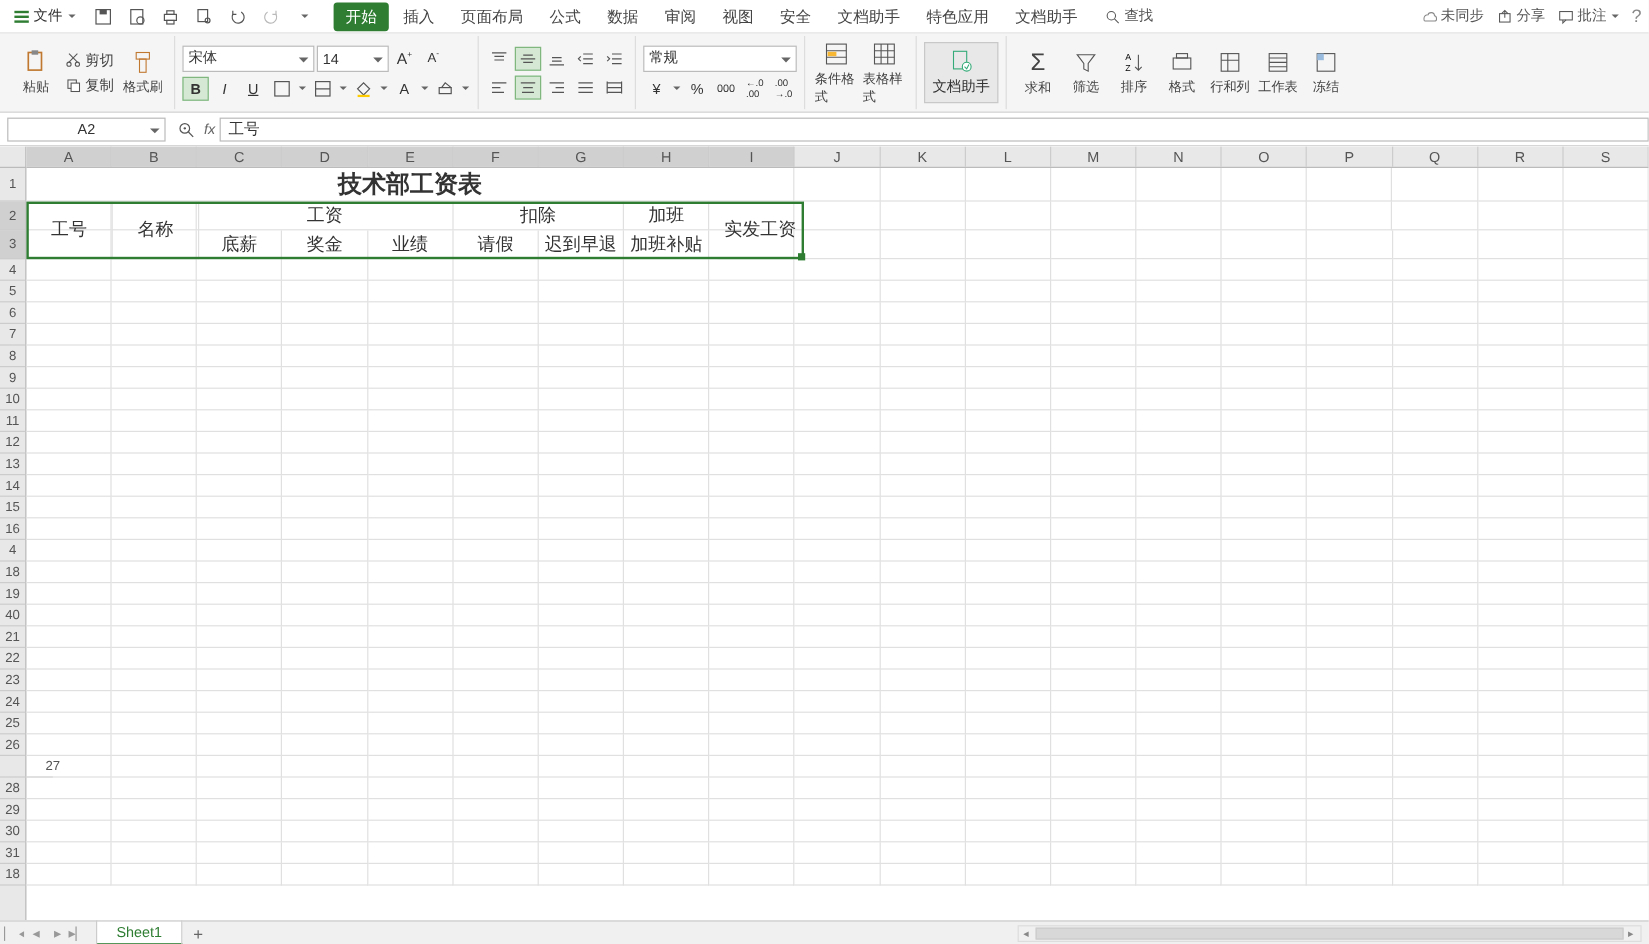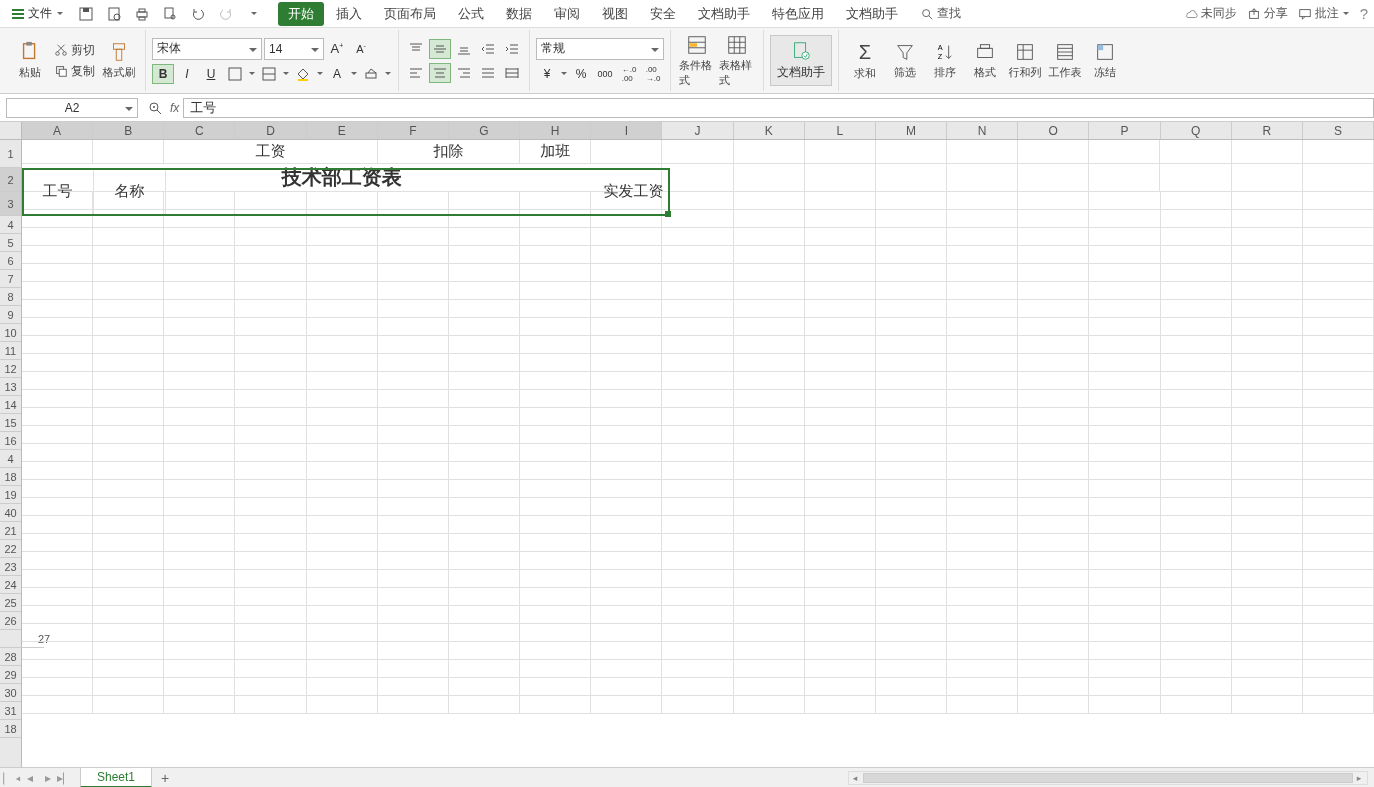--- a/index.html
+++ b/index.html
@@ -552,50 +552,71 @@
       <div class="row-h" style="height: 18px;">25</div>
       <div class="row-h" style="height: 18px;">26</div>
       <div class="row-h" style="height: 18px; padding-left: 44px;">27</div>
       <div class="row-h" style="height: 18px;">28</div>
       <div class="row-h" style="height: 18px;">29</div>
       <div class="row-h" style="height: 18px;">30</div>
       <div class="row-h" style="height: 18px;">31</div>
       <div class="row-h" style="height: 18px;">18</div>
     </div>
   <div class="grid" id="grid">
+      <div class="grid-row" style="height: 28px;">
+        <div class="cell title" style="width: 648px;">技术部工资表</div>
+        <div class="cell" style="width: 72px;"></div>
+        <div class="cell" style="width: 72px;"></div>
+        <div class="cell" style="width: 72px;"></div>
+        <div class="cell" style="width: 72px;"></div>
+        <div class="cell" style="width: 72px;"></div>
+        <div class="cell" style="width: 72px;"></div>
+        <div class="cell" style="width: 72px;"></div>
+        <div class="cell" style="width: 72px;"></div>
+        <div class="cell" style="width: 72px;"></div>
+        <div class="cell" style="width: 72px;"></div>
+      </div>
       <div class="grid-row" style="height: 24px;">
         <div class="cell hdr" style="width: 72px;"></div>
         <div class="cell hdr" style="width: 72px;"></div>
         <div class="cell hdr" style="width: 216px;">工资</div>
         <div class="cell hdr" style="width: 144px;">扣除</div>
         <div class="cell hdr" style="width: 72px;">加班</div>
         <div class="cell hdr" style="width: 72px;"></div>
         <div class="cell " style="width: 72px;"></div>
         <div class="cell " style="width: 72px;"></div>
         <div class="cell " style="width: 72px;"></div>
         <div class="cell " style="width: 72px;"></div>
         <div class="cell " style="width: 72px;"></div>
         <div class="cell " style="width: 72px;"></div>
         <div class="cell " style="width: 72px;"></div>
         <div class="cell " style="width: 72px;"></div>
         <div class="cell " style="width: 72px;"></div>
         <div class="cell " style="width: 72px;"></div>
       </div>
-      <div class="grid-row" style="height: 28px;">
-        <div class="cell title" style="width: 648px;">技术部工资表</div>
-        <div class="cell" style="width: 72px;"></div>
-        <div class="cell" style="width: 72px;"></div>
-        <div class="cell" style="width: 72px;"></div>
-        <div class="cell" style="width: 72px;"></div>
-        <div class="cell" style="width: 72px;"></div>
-        <div class="cell" style="width: 72px;"></div>
-        <div class="cell" style="width: 72px;"></div>
-        <div class="cell" style="width: 72px;"></div>
-        <div class="cell" style="width: 72px;"></div>
-        <div class="cell" style="width: 72px;"></div>
+      <div class="grid-row" style="height: 24px;">
+        <div class="cell hdr" style="width: 72px;"></div>
+        <div class="cell hdr" style="width: 72px;"></div>
+        <div class="cell hdr" style="width: 72px;">底薪</div>
+        <div class="cell hdr" style="width: 72px;">奖金</div>
+        <div class="cell hdr" style="width: 72px;">业绩</div>
+        <div class="cell hdr" style="width: 72px;">请假</div>
+        <div class="cell hdr" style="width: 72px;">迟到早退</div>
+        <div class="cell hdr" style="width: 72px;">加班补贴</div>
+        <div class="cell hdr" style="width: 72px;"></div>
+        <div class="cell " style="width: 72px;"></div>
+        <div class="cell " style="width: 72px;"></div>
+        <div class="cell " style="width: 72px;"></div>
+        <div class="cell " style="width: 72px;"></div>
+        <div class="cell " style="width: 72px;"></div>
+        <div class="cell " style="width: 72px;"></div>
+        <div class="cell " style="width: 72px;"></div>
+        <div class="cell " style="width: 72px;"></div>
+        <div class="cell " style="width: 72px;"></div>
+        <div class="cell " style="width: 72px;"></div>
       </div>
       <div class="grid-row" style="height: 18px;">
         <div class="cell" style="width: 72px;"></div>
         <div class="cell" style="width: 72px;"></div>
         <div class="cell" style="width: 72px;"></div>
         <div class="cell" style="width: 72px;"></div>
         <div class="cell" style="width: 72px;"></div>
         <div class="cell" style="width: 72px;"></div>
         <div class="cell" style="width: 72px;"></div>
         <div class="cell" style="width: 72px;"></div>

